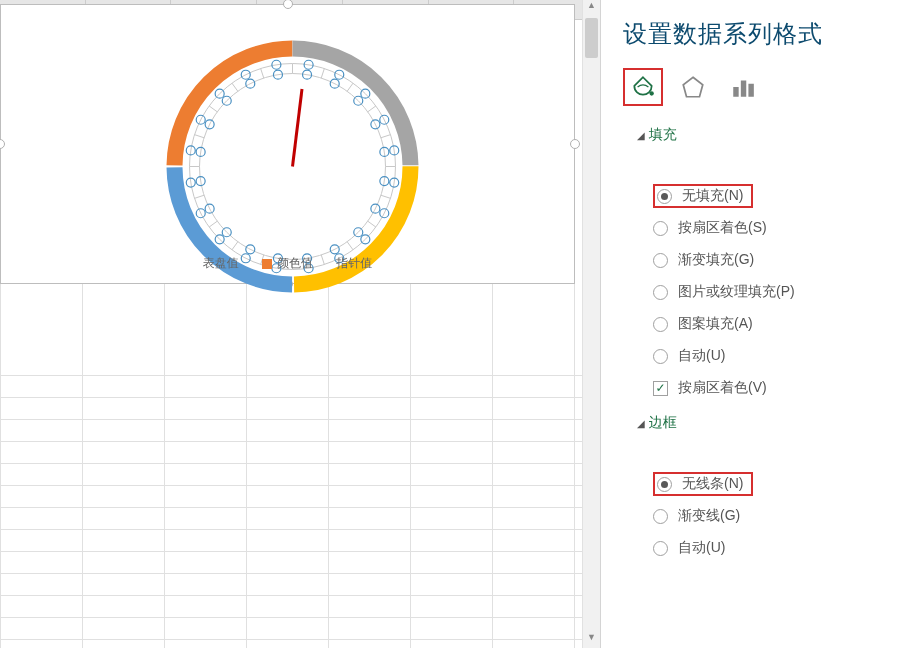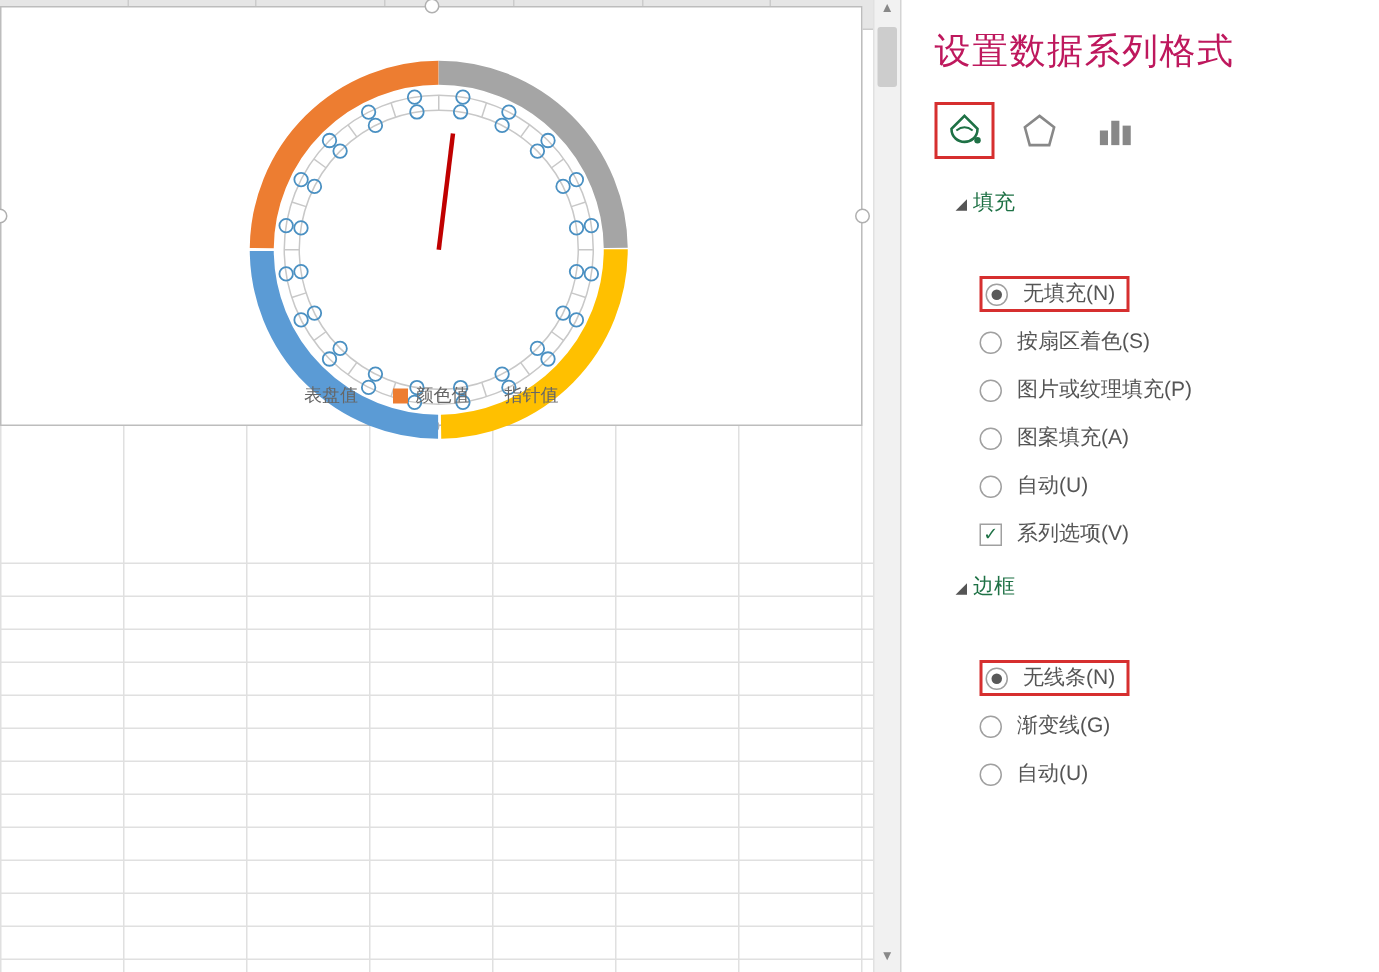--- a/index.html
+++ b/index.html
@@ -20,21 +20,21 @@
   .donut-rings circle, .donut-rings path { fill: none; }
   .legend { position: absolute; bottom: 12px; left: 0; right: 0; text-align: center; font-size: 12px; color: #666; }
   .legend-item { display: inline-block; margin: 0 10px; }
   .swatch { display: inline-block; width: 10px; height: 10px; background: #ed7d31; margin-right: 5px; vertical-align: middle; }
   .scroll-v { position: absolute; right: 0; top: 0; bottom: 0; width: 18px; background: #f1f1f1; border-left: 1px solid #e1e1e1; }
   .scroll-v .thumb { position: absolute; left: 2px; right: 2px; top: 18px; height: 40px; background: #cdcdcd; border-radius: 2px; }
   .scroll-v .arrow { position: absolute; left: 0; right: 0; height: 16px; text-align: center; font-size: 9px; color: #888; }
 
   
   .pane { flex: 1; padding: 18px 10px 0 22px; background: #fff; overflow-y: auto; }
-  .pane-title { font-size: 24px; color: #be185d; font-weight: 400; margin-bottom: 18px; letter-spacing: 1px; }
+  .pane-title { font-size: 24px; color: #0c4a6e; font-weight: 400; margin-bottom: 18px; letter-spacing: 1px; }
   .section-label { font-size: 14px; color: #333; margin-bottom: 8px; }
   .section-label .chev { display: inline-block; margin-right: 2px; font-size: 10px; }
   .icon-row { display: flex; gap: 10px; margin-bottom: 20px; }
   .icon-btn { width: 40px; height: 38px; display: flex; align-items: center; justify-content: center; cursor: pointer; }
   .icon-btn.highlighted { border: 2px solid #d62f2f; }
   .group-title { font-size: 14px; color: #1e7145; font-weight: 400; margin: 10px 0 8px 14px; }
   .group-title .chev { font-size: 10px; margin-right: 4px; color: #555; }
   .option-list { padding-left: 30px; margin-top: 36px; }
   .option { display: flex; align-items: center; height: 32px; font-size: 14px; color: #555; }
   .radio-outer { width: 15px; height: 15px; border: 1px solid #a0a0a0; border-radius: 50%; margin-right: 10px; position: relative; flex-shrink: 0; }
@@ -223,33 +223,37 @@
           <span class="radio-outer checked"></span>
           <span class="option-label">无填充(N)</span>
         </span>
       </div>
       <div class="option">
         <span class="radio-outer"></span>
         <span class="option-label">按扇区着色(S)</span>
       </div>
       <div class="option">
         <span class="radio-outer"></span>
+        <span class="option-label">渐变填充(G)</span>
+      </div>
+      <div class="option">
+        <span class="radio-outer"></span>
         <span class="option-label">图片或纹理填充(P)</span>
       </div>
       <div class="option">
         <span class="radio-outer"></span>
         <span class="option-label">图案填充(A)</span>
       </div>
       <div class="option">
         <span class="radio-outer"></span>
         <span class="option-label">自动(U)</span>
       </div>
       <div class="option">
         <span class="checkbox">✓</span>
-        <span class="option-label">系列选项(V)</span>
+        <span class="option-label">按扇区着色(V)</span>
       </div>
     </div>
 
     <div class="group-title"><span class="chev">◢</span><span>边框</span></div>
     <div class="option-list">
       <div class="option">
         <span class="highlight-box">
           <span class="radio-outer checked"></span>
           <span class="option-label">无线条(N)</span>
         </span>

